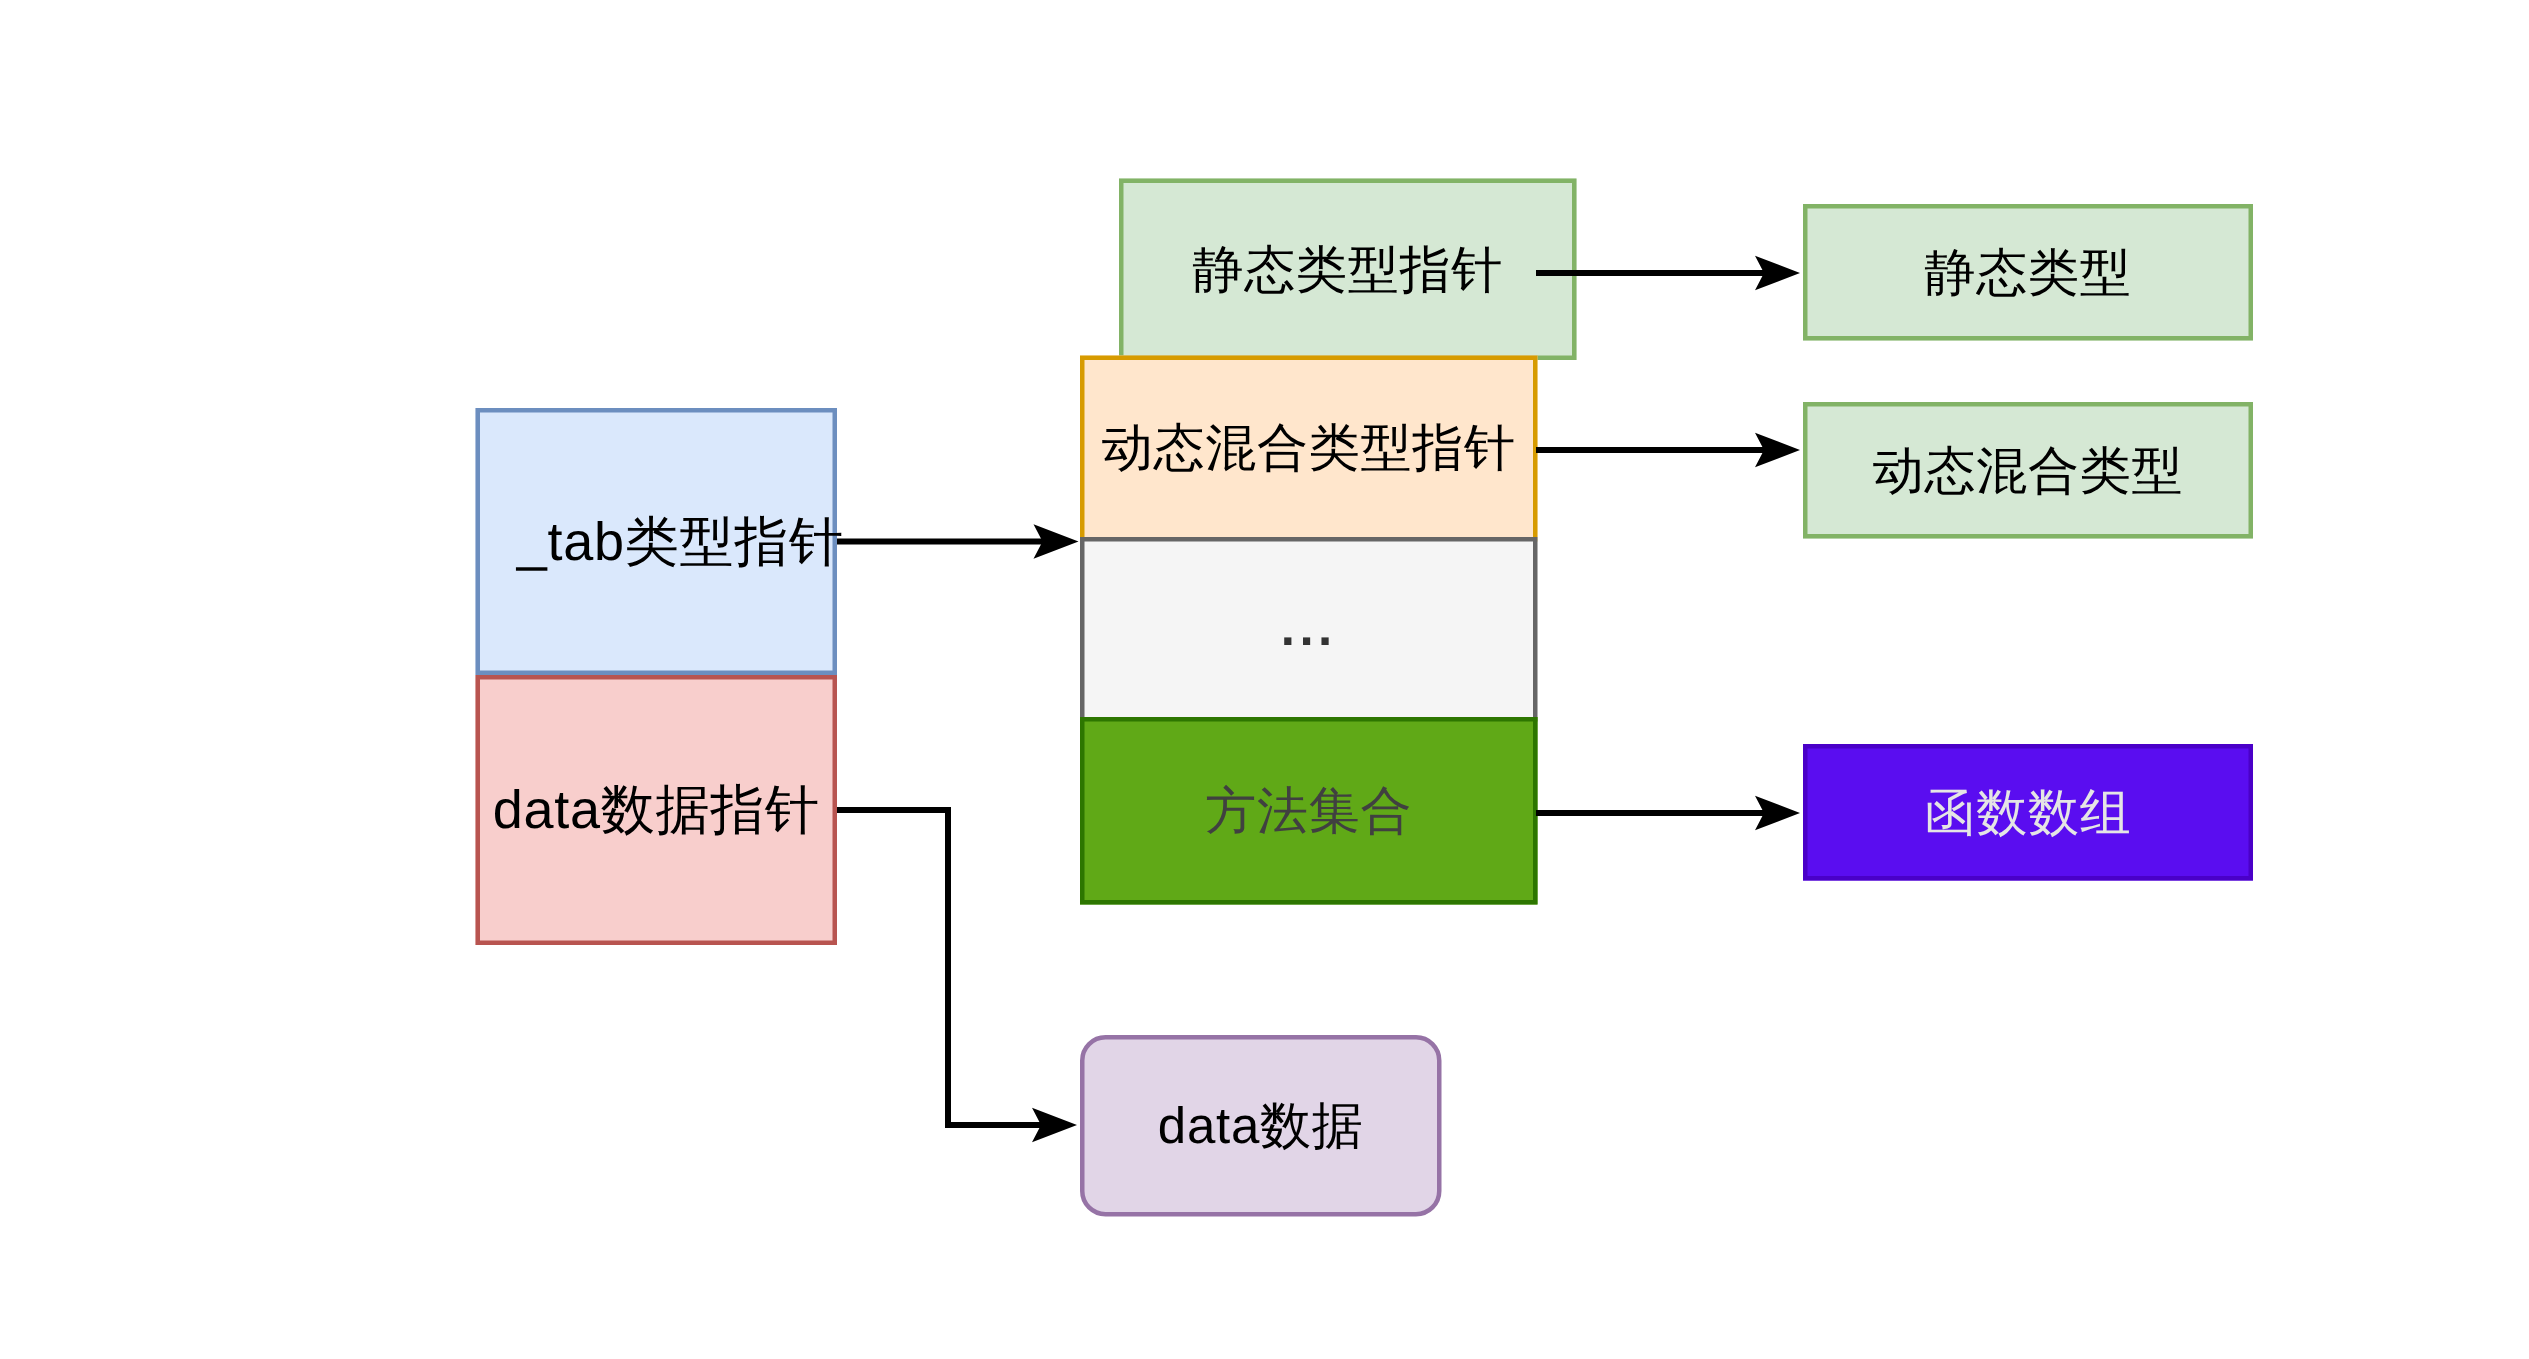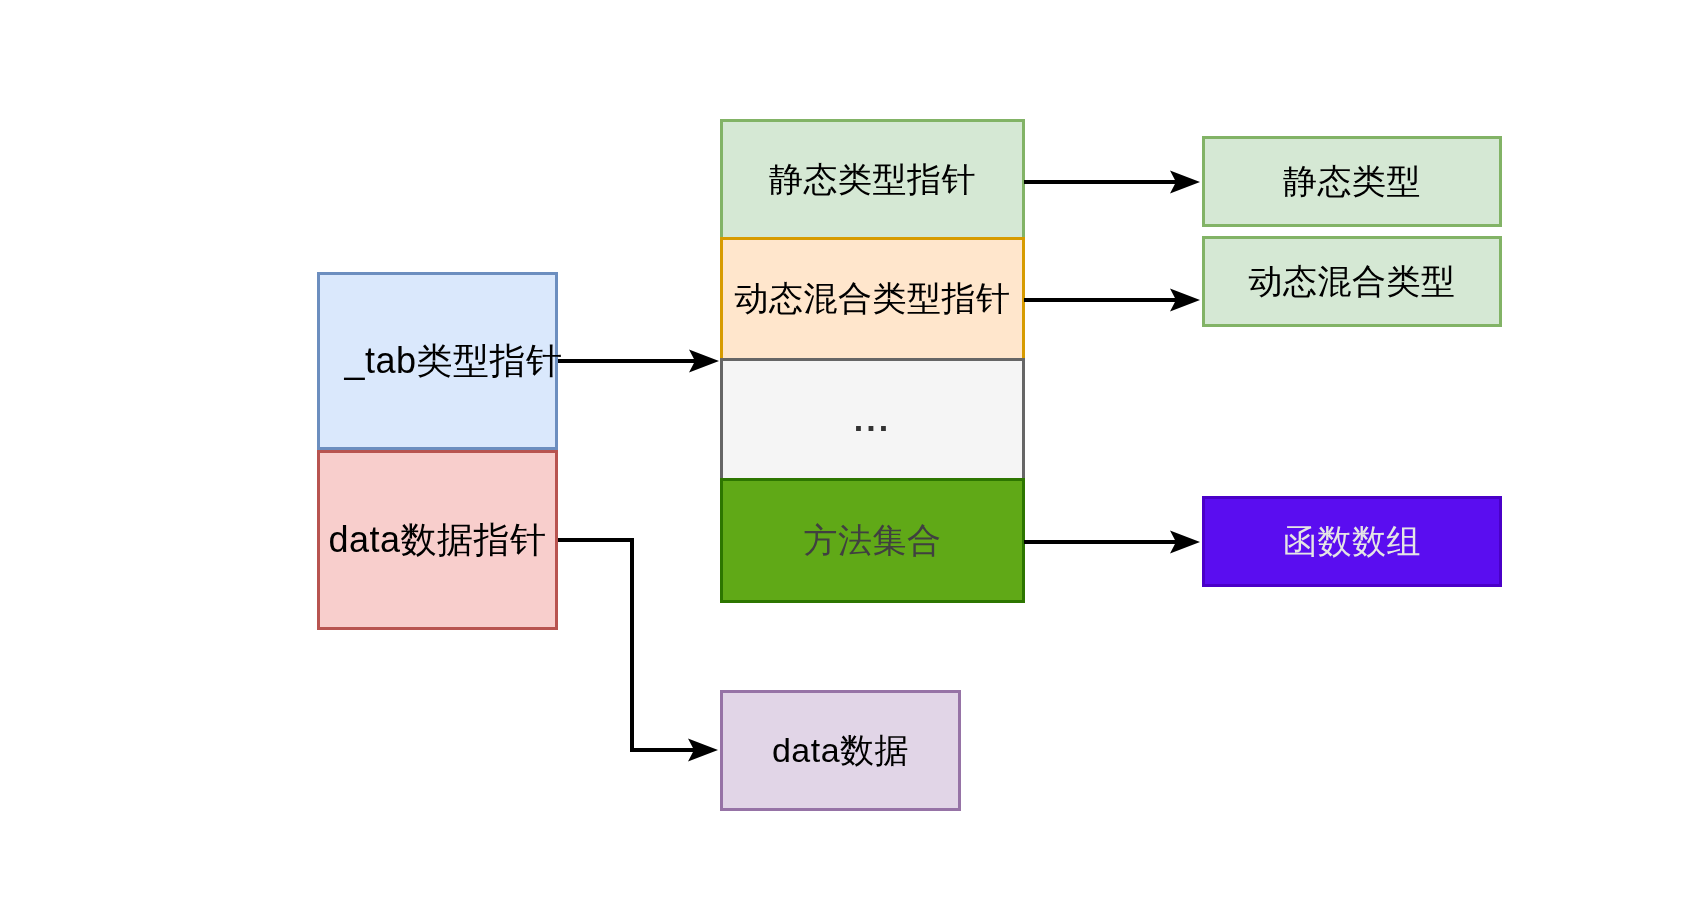--- a/index.html
+++ b/index.html
@@ -31,24 +31,24 @@
   
   .n-tab-pointer   { left: 317px; top: 272px; width: 241px; height: 178px; font-size: 36px; z-index: 2; }
   .n-data-pointer  { left: 317px; top: 450px; width: 241px; height: 180px; font-size: 36px; z-index: 3; }
   
   .n-static-type-pointer  { left: 720px; top: 119px; width: 305px; height: 121px; z-index: 2; }
   .n-dynamic-type-pointer { left: 720px; top: 237px; width: 305px; height: 124px; z-index: 3; }
   .n-ellipsis             { left: 720px; top: 358px; width: 305px; height: 123px; z-index: 4; font-weight: bold; letter-spacing: 3px; }
   .n-method-set           { left: 720px; top: 478px; width: 305px; height: 125px; z-index: 5; }
   
   .n-static-type    { left: 1202px; top: 136px; width: 300px; height: 91px; }
-  .n-dynamic-type   { left: 1202px; top: 236px; width: 300px; height: 91px; }
+  .n-dynamic-type   { left: 1202px; top: 268px; width: 300px; height: 91px; }
   .n-function-array { left: 1202px; top: 496px; width: 300px; height: 91px; }
   
-  .n-data-block     { left: 720px; top: 690px; width: 241px; height: 121px; }
+  .n-data-block     { left: 720px; top: 690px; width: 241px; height: 121px; border-radius: 17px; }
 
   .edges-layer {
     position: absolute;
     left: 0; top: 0;
     width: 1686px;
     height: 906px;
     z-index: 10;
     pointer-events: none;
   }
   .edge-line {
@@ -63,21 +63,21 @@
 
 <div class="canvas" style="background: rgb(255, 255, 255);">
 
   <div class="node n-tab-pointer" style="background-color: rgb(218, 232, 252); border-color: rgb(108, 142, 191); color: rgb(0, 0, 0); padding-left: 32px;">
     <span>_tab类型指针</span>
   </div>
   <div class="node n-data-pointer" style="background-color: rgb(248, 206, 204); border-color: rgb(184, 84, 80); color: rgb(0, 0, 0); align-items: center;">
     <span>data数据指针</span>
   </div>
 
-  <div class="node n-static-type-pointer" style="background-color: rgb(213, 232, 212); border-color: rgb(130, 179, 102); color: rgb(0, 0, 0);">
+  <div class="node n-static-type-pointer" style="background-color: rgb(213, 232, 212); border-color: rgb(130, 179, 102); color: rgb(0, 0, 0); margin-left: 26px;">
     <span>静态类型指针</span>
   </div>
   <div class="node n-dynamic-type-pointer" style="background-color: rgb(255, 230, 204); border-color: rgb(215, 155, 0); color: rgb(0, 0, 0);">
     <span>动态混合类型指针</span>
   </div>
   <div class="node n-ellipsis" style="background-color: rgb(245, 245, 245); border-color: rgb(102, 102, 102); color: rgb(51, 51, 51);">
     <span>...</span>
   </div>
   <div class="node n-method-set" style="background-color: rgb(96, 169, 23); border-color: rgb(45, 118, 0); color: #404040;">
     <span>方法集合</span>

